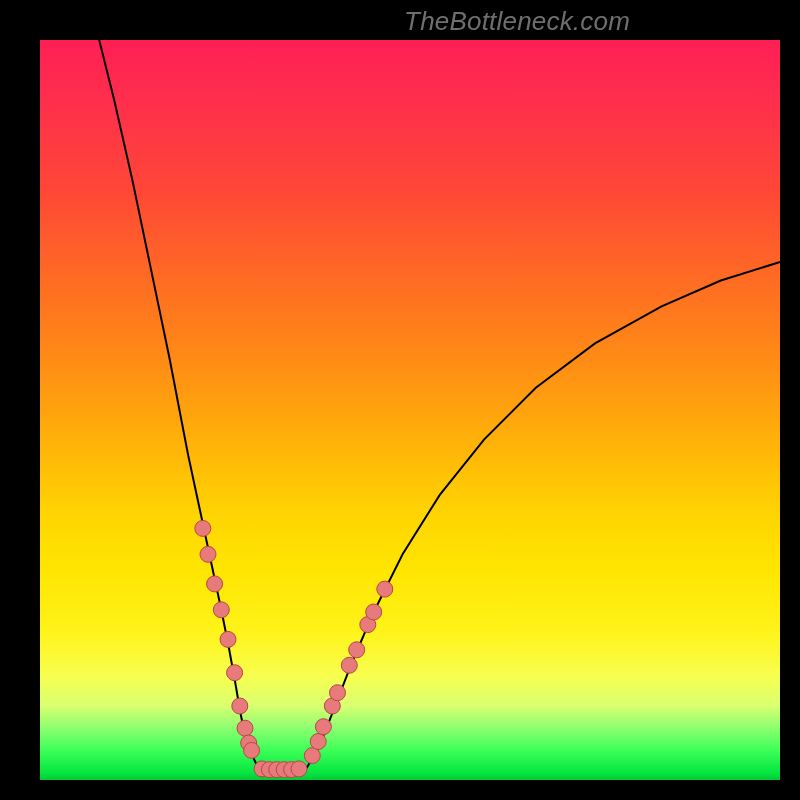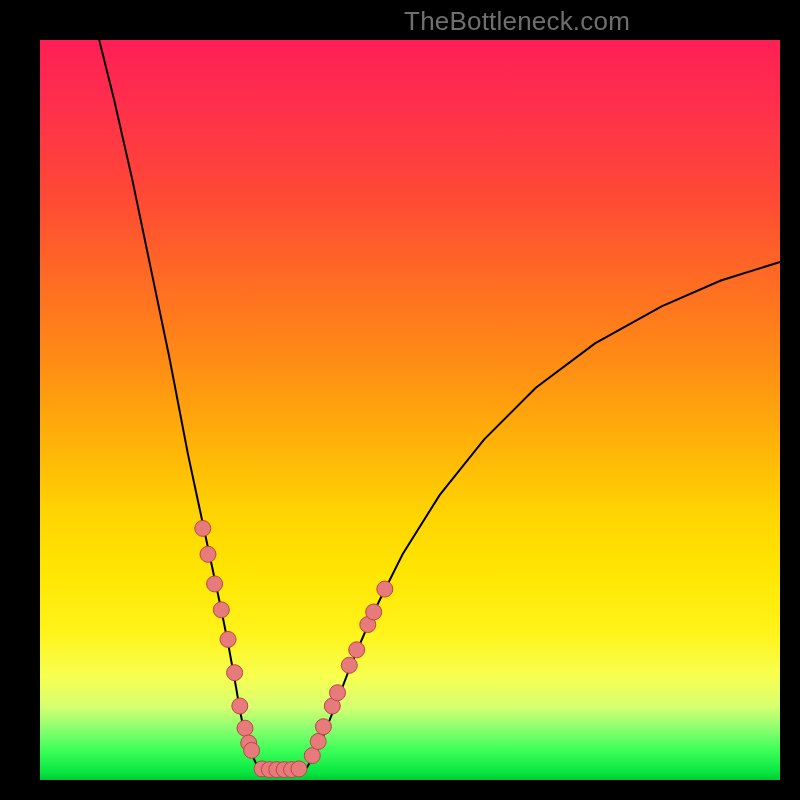--- a/index.html
+++ b/index.html
@@ -11,20 +11,21 @@
     overflow: hidden;
     font-family: Arial, Helvetica, sans-serif;
   }
   .frame {
     position: absolute;
     left: 0;
     top: 0;
     width: 644px;
     height: 800px;
     background: #000;
+    font-style: italic;
   }
   .plot-area {
     position: absolute;
     left: 40px;
     top: 40px;
     width: 740px;
     height: 740px;
     
     background: linear-gradient(
       to bottom,

